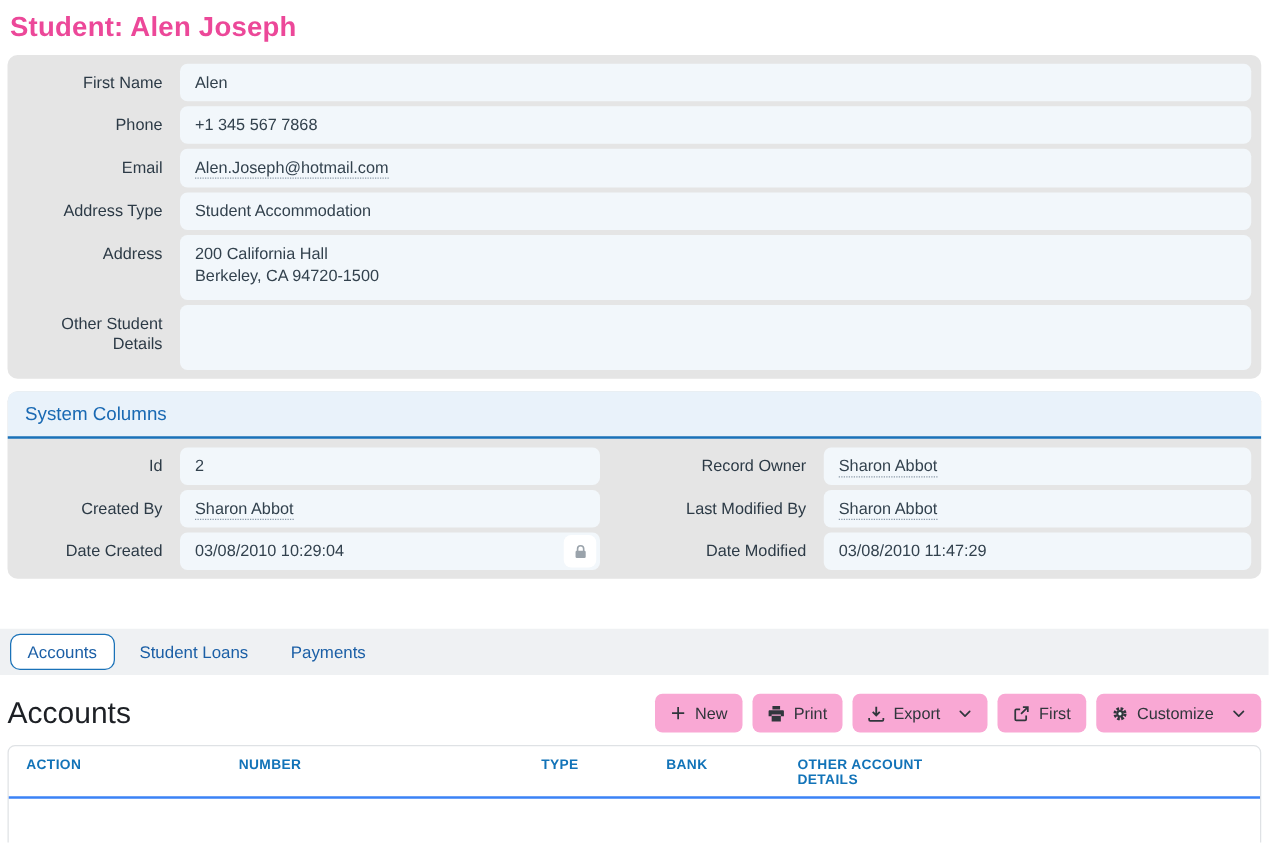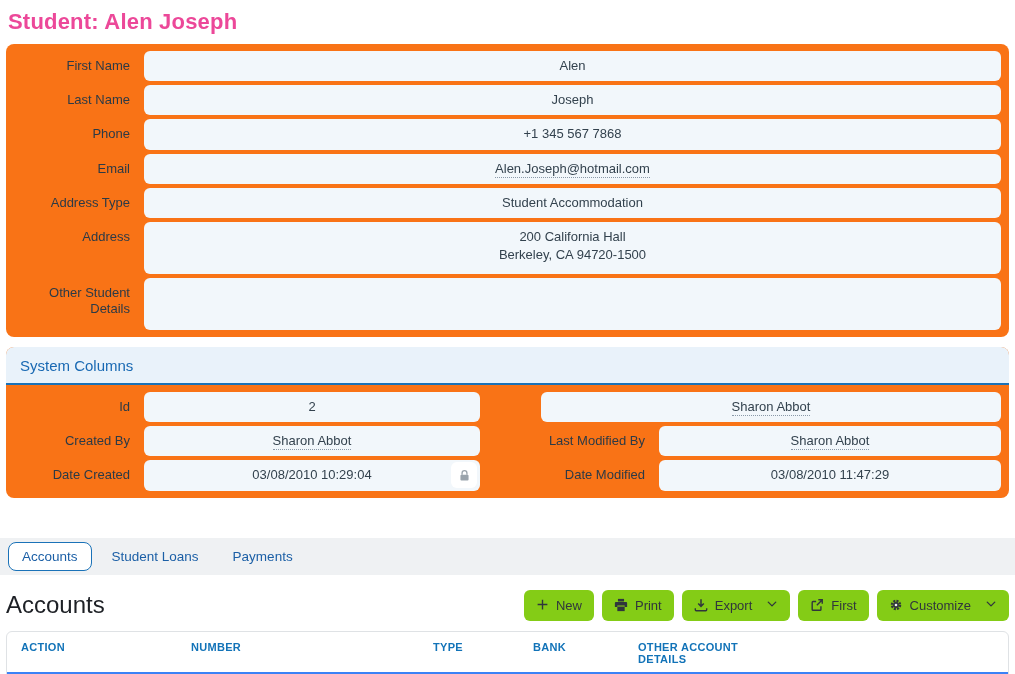--- a/index.html
+++ b/index.html
@@ -6,45 +6,45 @@
   body {
     width: 1015px; height: 674px; margin: 0; background: #fff;
     font-family: "Liberation Sans", sans-serif; color: #33424e;
     -webkit-font-smoothing: antialiased;
   }
   .wrap { padding: 0 6px; }
 
   .page-title { font-size: 22px; font-weight: 600; color: #ec4899; margin: 9px 0 9px 2px; letter-spacing: .2px; }
 
   
-  .panel { background: #f97316; border-radius: 8px; padding: 5px 0; }
+  .panel { background: #e5e5e5; border-radius: 8px; padding: 5px 0; }
   .frow { display: flex; align-items: flex-start; padding: 2px 0; }
   .flabel { width: 124px; flex: none; text-align: right; font-size: 13px; color: #2c3a46; padding-top: 7px; line-height: 1.25; }
-  .fvalue { flex: 1; margin: 0 8px 0 14px; background: #f2f7fb; border-radius: 6px; padding: 6px 12px; font-size: 13px; line-height: 1.4; min-height: 18px; position: relative; color: #33424e; text-align: center; }
+  .fvalue { flex: 1; margin: 0 8px 0 14px; background: #f2f7fb; border-radius: 6px; padding: 6px 12px; font-size: 13px; line-height: 1.4; min-height: 18px; position: relative; color: #33424e; }
   .fvalue.tall { min-height: 40px; }
   .link { border-bottom: 1px dotted #8a99a8; padding-bottom: 1px; }
 
   
   .panel.sys { padding: 0; overflow: hidden; margin-top: 10px; }
   .sys-head { background: #e9f2fa; color: #1969b3; font-size: 15px; padding: 10px 14px 9px; border-bottom: 2px solid #1a72b8; }
   .sys-body { display: grid; grid-template-columns: 1fr 1fr; padding: 5px 0; gap: 39px; }
   .sys-body .r .flabel { width: 118px; }
   .lock-chip { position: absolute; right: 3px; top: 50%; transform: translateY(-50%); width: 26px; height: 26px;
     background: #fff; border-radius: 6px; display: flex; align-items: center; justify-content: center; color: #9aa3ab; }
 
   
   .tabbar { margin-top: 40px; background: #eff1f3; display: flex; align-items: center; padding: 4px 8px; gap: 6px; }
   .tab { font-size: 13.5px; color: #1b5fa6; padding: 7px 14px; border-radius: 8px; cursor: pointer; background: transparent; border: none; font-family: inherit; }
   .tab.active { background: #fff; border: 1px solid #1a72b8; padding: 6px 13px; }
 
   
   .acc-head { display: flex; justify-content: space-between; align-items: center; margin: 15px 6px 0; }
   .acc-title { font-size: 24px; font-weight: 400; color: #1d2025; }
   .toolbar { display: flex; gap: 8px; }
-  .tbtn { display: inline-flex; align-items: flex-start; gap: 7px; background: #84cc16; border: none; border-radius: 6px;
+  .tbtn { display: inline-flex; align-items: center; gap: 7px; background: #f9a8d4; border: none; border-radius: 6px;
     padding: 8px 12px; font-size: 13px; color: #30363c; font-family: inherit; cursor: pointer; }
   .tbtn .chev { margin-left: 7px; display: inline-flex; }
   .ic { display: inline-flex; align-items: center; }
 
   
   .table { margin: 10px 6px 0; border: 1px solid #dfe2e5; border-radius: 6px; background: #fff; }
   .thead { display: grid; grid-template-columns: 170px 242px 100px 105px 145px 1fr; padding-left: 14px; border-bottom: 2px solid #3b82f6; }
   .th { font-size: 11px; font-weight: 700; color: #1273b8; letter-spacing: .3px; padding: 9px 0 7px; }
   .trow { display: grid; grid-template-columns: 170px 242px 100px 105px 145px 1fr; padding: 8px 0 8px 14px; align-items: center; min-height: 36px; }
   .cell { font-size: 13.5px; color: #2a343e; }
@@ -52,24 +52,20 @@
 </head>
 <body>
 
 <div class="wrap">
   <div class="page-title">Student: Alen Joseph</div>
 
   <div class="panel">
     <div class="frow">
       <div class="flabel">First Name</div>
       <div class="fvalue">Alen</div>
-    </div>
-    <div class="frow">
-      <div class="flabel">Last Name</div>
-      <div class="fvalue">Joseph</div>
     </div>
     <div class="frow">
       <div class="flabel">Phone</div>
       <div class="fvalue">+1 345 567 7868</div>
     </div>
     <div class="frow">
       <div class="flabel">Email</div>
       <div class="fvalue"><span class="link">Alen.Joseph@hotmail.com</span></div>
     </div>
     <div class="frow">
@@ -109,20 +105,21 @@
               <svg viewBox="0 0 16 16" width="13" height="13">
                   <rect x="3" y="7" width="10" height="7" rx="1.2" fill="currentColor"></rect>
                   <path d="M5 7.2V5a3 3 0 0 1 6 0v2.2" fill="none" stroke="currentColor" stroke-width="1.6"></path>
                 </svg>
             </span>
           </div>
         </div>
       </div>
       <div class="r">
         <div class="frow">
+          <div class="flabel">Record Owner</div>
           <div class="fvalue"><span class="link">Sharon Abbot</span></div>
         </div>
         <div class="frow">
           <div class="flabel">Last Modified By</div>
           <div class="fvalue"><span class="link">Sharon Abbot</span></div>
         </div>
         <div class="frow">
           <div class="flabel">Date Modified</div>
           <div class="fvalue">03/08/2010 11:47:29</div>
         </div>

